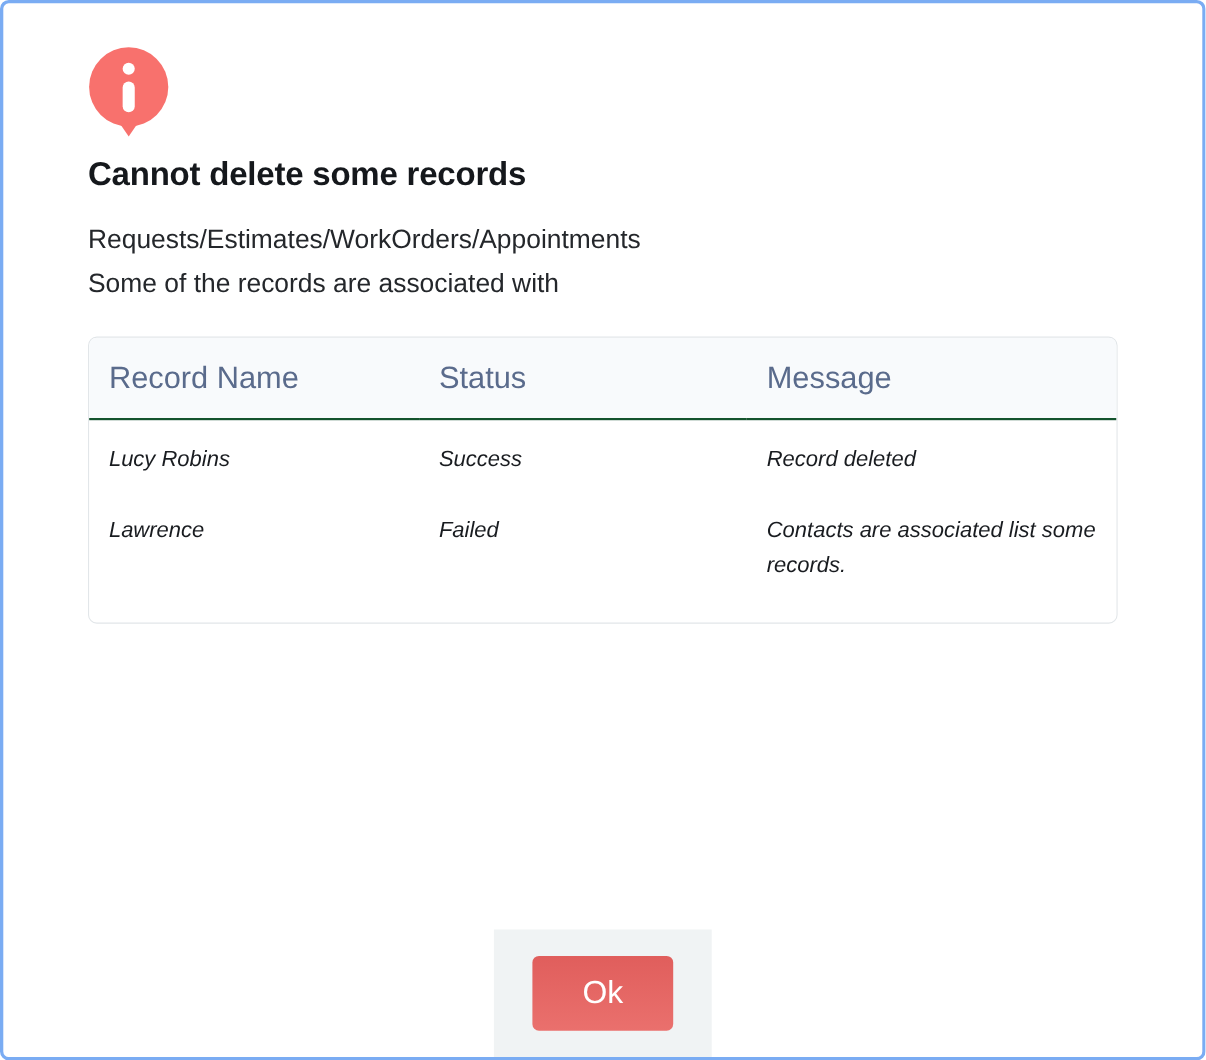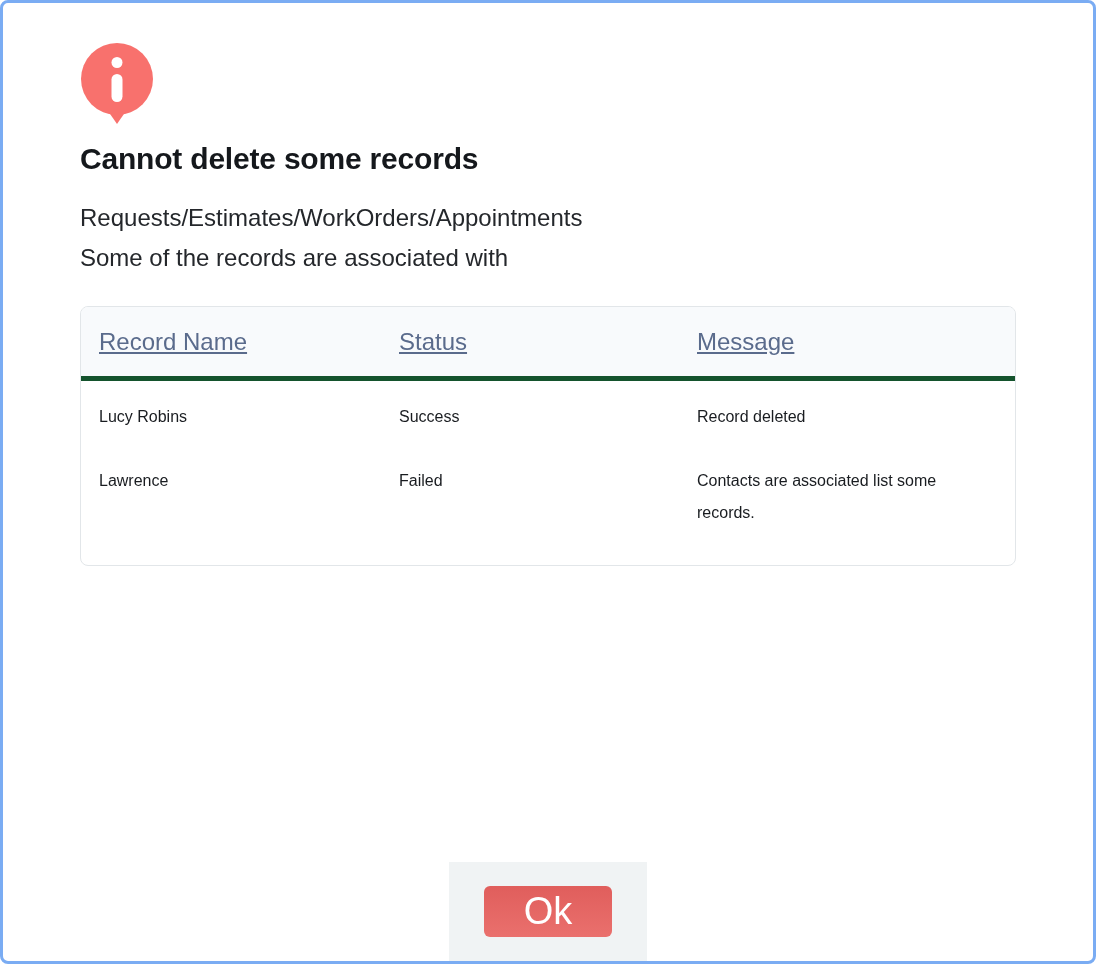--- a/index.html
+++ b/index.html
@@ -87,34 +87,34 @@
     border: 1px solid #e2e6e9;
     border-radius: 8px;
     border-collapse: separate;
     border-spacing: 0;
     overflow: hidden;
   }
   table.records thead th {
     background: #f8fafc;
     color: #5a6b8c;
     font-weight: 400;
-    font-size: 24px;
+    font-size: 28px;
     text-align: left;
     padding: 21px 18px 20px 18px;
-    border-bottom: 5px solid #14532d;
-    text-decoration: underline;
+    border-bottom: 2px solid #14532d;
   }
   table.records th.col-record { width: 300px; }
   table.records th.col-status { width: 298px; }
   table.records tbody td {
-    font-size: 16px;
+    font-size: 20px;
     color: #191c20;
     line-height: 32px;
     padding: 16px 18px;
     vertical-align: top;
+    font-style: italic;
   }
   table.records tbody tr:first-child td { padding-top: 20px; }
   table.records tbody tr:last-child td { padding-bottom: 36px; }
   .msg-wrap { max-width: 300px; }
 
   
   .note-box {
     margin-top: 38px;
     background: #f2f5f7;
     border: 1px solid #e9edef;
@@ -135,26 +135,26 @@
   .footer {
     flex: 0 0 auto;
     background: #f0f3f4;
     padding: 24px 35px;
     display: flex;
     justify-content: flex-end;
     align-items: center;
   }
   .ok-button {
     min-width: 128px;
-    height: 51px;
+    height: 68px;
     padding: 0 36px;
     background: linear-gradient(180deg, #e05e5c, #ea706d);
     color: #ffffff;
     font-family: "Liberation Sans", sans-serif;
-    font-size: 38px;
+    font-size: 29px;
     border: none;
     border-radius: 6px;
     cursor: pointer;
   }
 </style>
 </head>
 <body>
 
 <div class="dialog">
   <div class="content">

